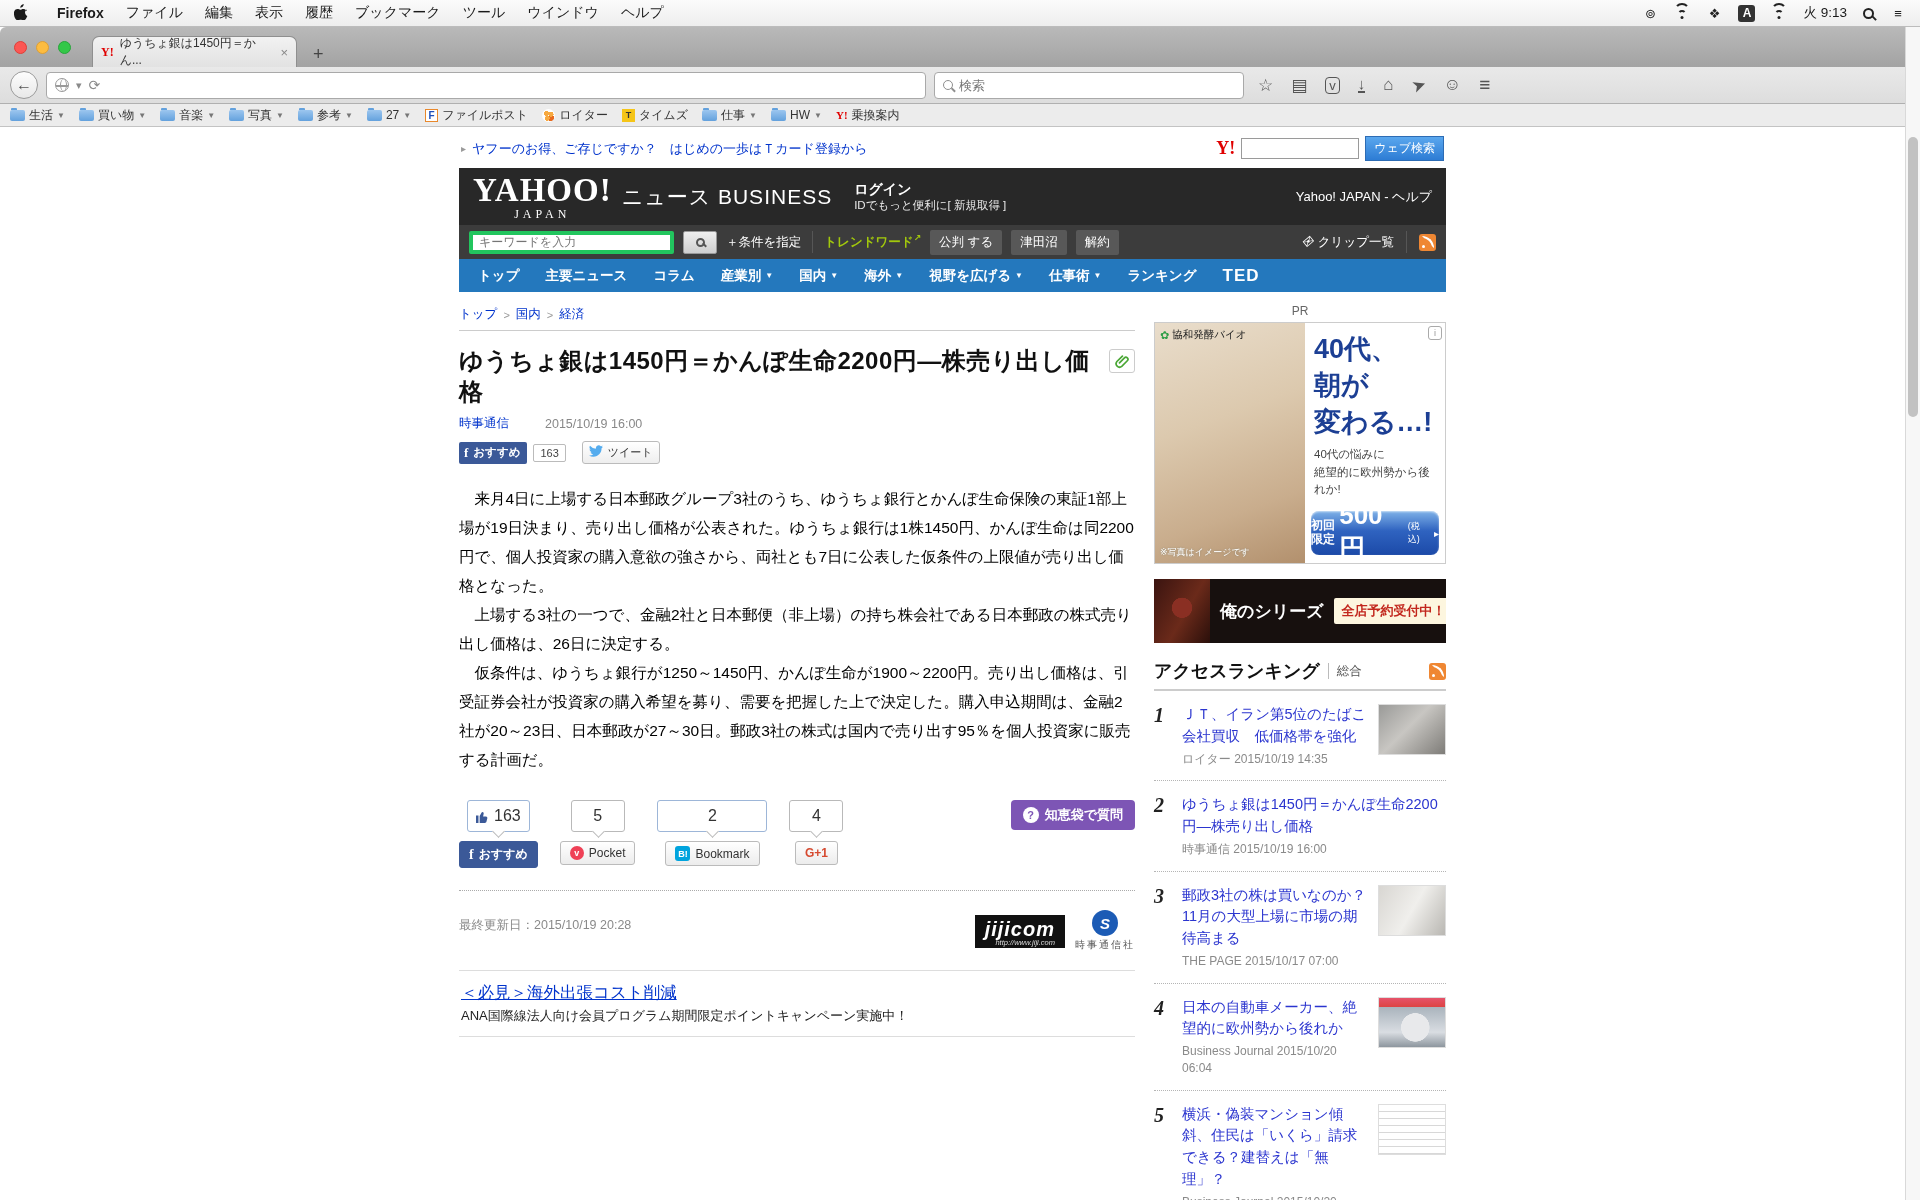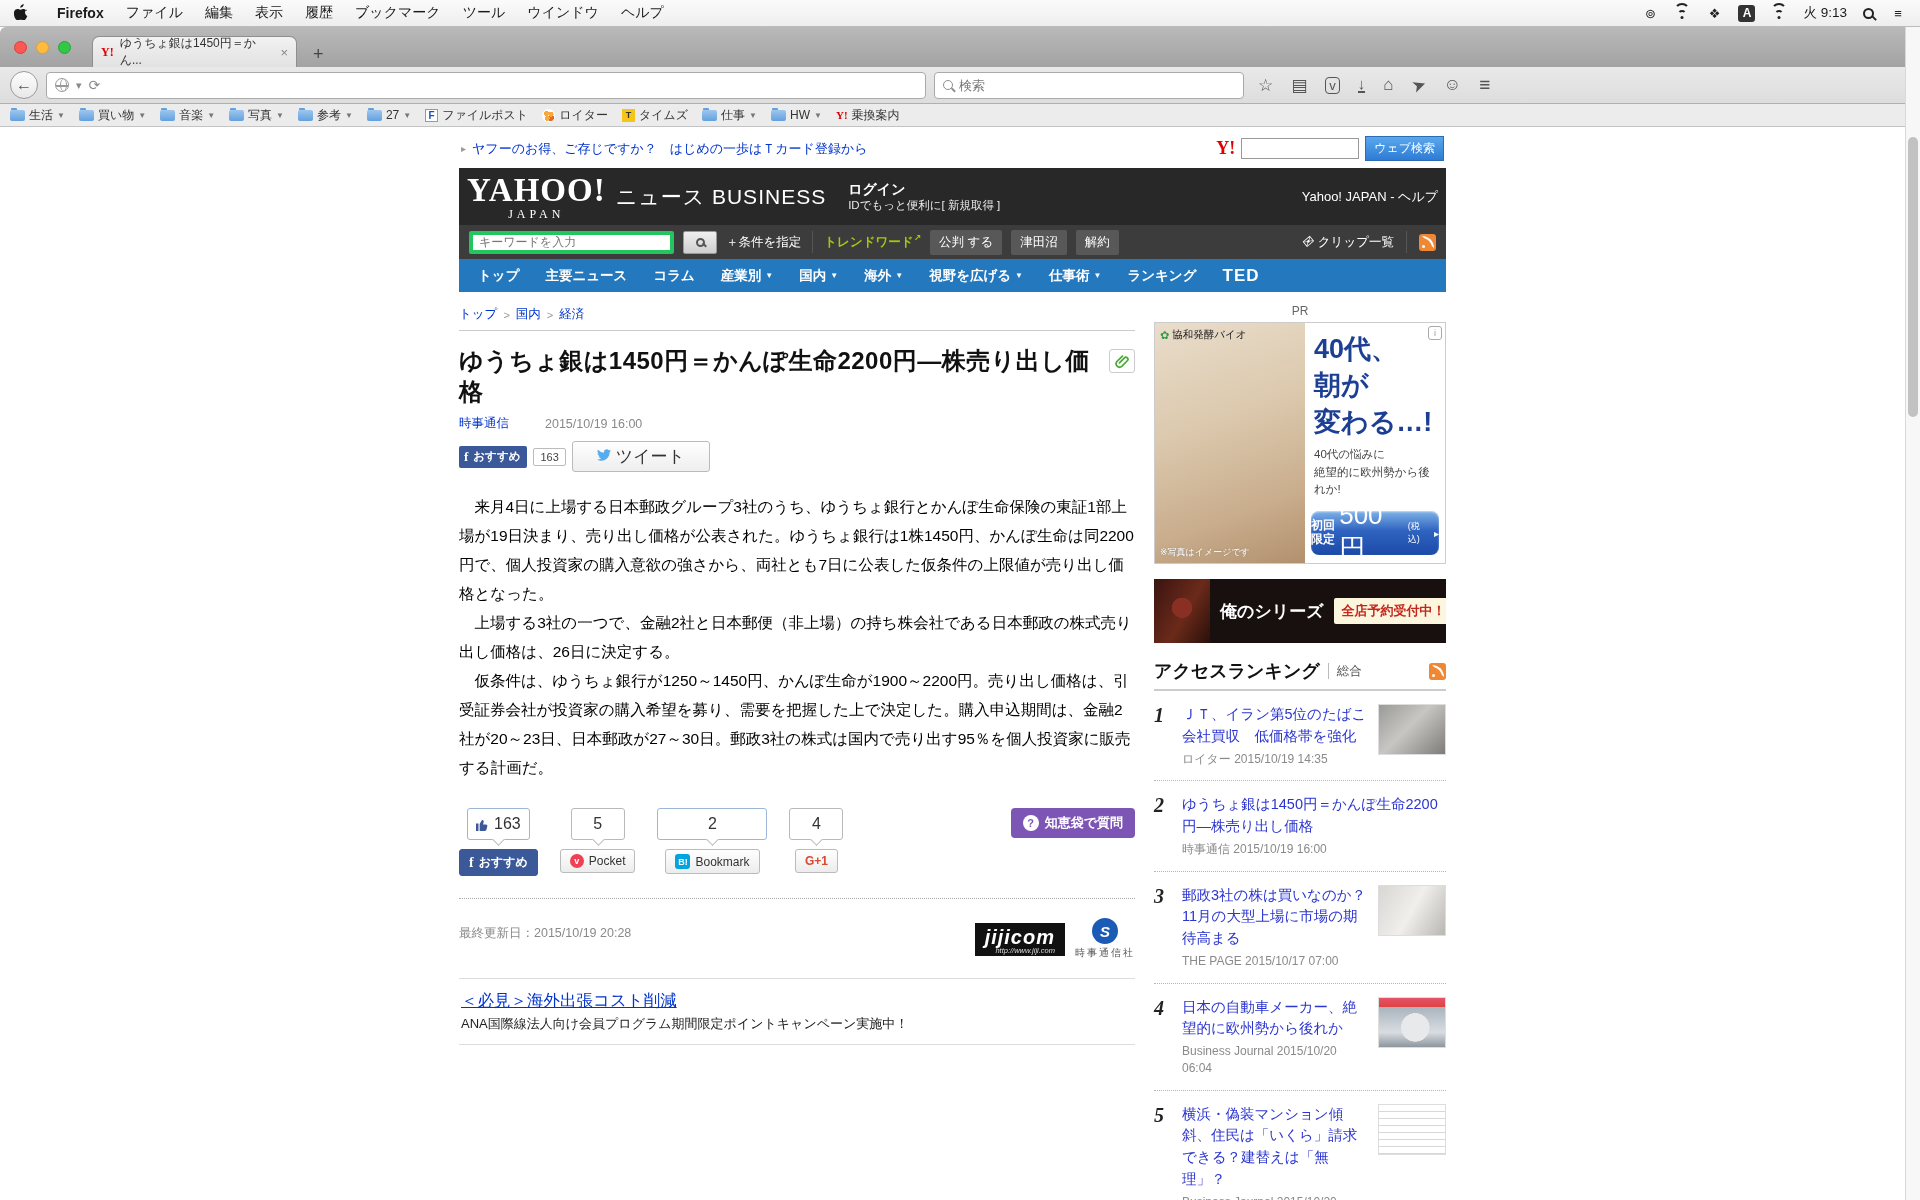--- a/index.html
+++ b/index.html
@@ -89,21 +89,21 @@
   #scrollbar { position:absolute; top:27px; right:0; width:15px; height:1173px; background:#f7f7f7; border-left:1px solid #d9d9d9;}
   #scrollbar .thumb { position:absolute; top:110px; left:2px; width:10px; height:280px; background:#c2c2c2; border-radius:6px;}
   #page { width:987px; margin:0 auto; position:relative; }
 
   a, .link { color:#0033cc; text-decoration:none; }
   .gray { color:#888;margin-left:26px; }
 
   #promo { display:flex; align-items:center; gap:6px; padding:9px 2px 7px 2px; font-size:13px; }
   #promo .tri { color:#999; font-size:10px; }
 
-  #yheader { background:#282828; height:57px; display:flex; align-items:center; padding:0 8px; color:#fff; position:relative;}
+  #yheader { background:#282828; height:57px; display:flex; align-items:center; padding:0 14px; color:#fff; position:relative;}
   .ylogo { display:flex; flex-direction:column; align-items:center; line-height:1; }
   .ylogo .big { font-family:"Liberation Serif","DejaVu Serif",serif; font-weight:bold; font-size:33px; letter-spacing:1px;}
   .ylogo .small { font-family:"Liberation Serif","DejaVu Serif",serif; font-size:12px; letter-spacing:4px; margin-top:1px;}
   .service { font-size:21px; font-weight:normal; margin-left:10px; letter-spacing:1px; }
   .loginbox { margin-left:22px; line-height:1.25; }
   .loginbox .lg { font-size:14px; font-weight:bold; }
   .loginbox .lgsub { font-size:11.5px; color:#e8e8e8; }
   #yheader .help { margin-left:auto; font-size:13px; color:#fff; }
 
   #subbar { background:#3c3c3c; height:34px; display:flex; align-items:center; padding:0 10px; gap:9px; color:#fff;}
@@ -140,22 +140,22 @@
   #titlerow { display:flex; align-items:flex-start; margin-top:14px; gap:10px;}
   h1 { font-size:24px; color:#111; line-height:1.3; letter-spacing:0.5px; flex:1;}
   .clipbtn { width:26px; height:24px; border:1px solid #ccc; border-radius:3px; background:#fff;
     display:flex; align-items:center; justify-content:center; margin-top:4px; }
   #srcline { margin-top:8px; font-size:12.5px; display:flex; gap:10px; align-items:center;}
   #shareline { margin-top:9px; display:flex; align-items:center; gap:6px; }
   .fbbtn { background:#3b5998; color:#fff; font-size:11.5px; font-weight:bold; border-radius:2px;
     padding:3px 7px 3px 5px; display:flex; align-items:center; gap:5px;}
   .fbbtn .f { font-family:"Liberation Serif",serif; font-size:13px; font-weight:bold;}
   .cntbox { border:1px solid #bbb; border-radius:2px; font-size:11px; color:#444; padding:2px 6px; background:#fff; position:relative;}
-  .twbtn { border:1px solid #bbb; border-radius:3px; background:linear-gradient(#fff,#eee); font-size:17px;
-    color:#333; padding:3px 24px; display:flex; align-items:center; gap:5px; }
+  .twbtn { border:1px solid #bbb; border-radius:3px; background:linear-gradient(#fff,#eee); font-size:11px;
+    color:#333; padding:3px 6px; display:flex; align-items:center; gap:5px; margin-left:10px;}
   .bird { color:#55acee; font-size:13px; }
 
   #body { margin-top:20px; font-size:15.5px; line-height:29px; color:#000; }
   #body p { margin-bottom:0px; }
 
   #socialrow { margin-top:26px; display:flex; align-items:flex-start; gap:22px; padding-bottom:22px;
     border-bottom:1px dotted #aaa; position:relative;}
   .sgroup { display:flex; flex-direction:column; align-items:center; gap:9px; }
   .bubble { min-width:54px; height:32px; border:1px solid #b9b9b9; border-radius:3px; background:#fff;
     display:flex; align-items:center; justify-content:center; gap:4px; font-size:16px; color:#333; position:relative; padding:0 8px;}
@@ -203,21 +203,21 @@
   .prbrand { position:absolute; top:5px; left:5px; font-size:10.5px; color:#222; display:flex; align-items:center; gap:3px;}
   .prbrand .leaf { color:#2e9e46; font-size:11px; }
   .prnote { position:absolute; bottom:4px; left:5px; font-size:9px; color:#fff; text-shadow:0 0 2px #887;}
   .prright { flex:1; padding:8px 9px; position:relative; }
   .prline { color:#1c3f94; font-weight:bold; font-size:27px; line-height:1.35; font-family:Liberation Sans, sans-serif;}
   .prsub { font-size:11.5px; color:#444; margin-top:6px; line-height:1.5;}
   .prbtn { position:absolute; left:6px; right:6px; bottom:8px; height:44px; border-radius:8px;
     background:linear-gradient(#7fb2e8,#2f63c0 45%, #1c4aa8); color:#fff; display:flex; align-items:center;
     justify-content:center; gap:4px; box-shadow:inset 0 1px 2px rgba(255,255,255,.6);}
   .prbtn .pfx { font-size:12px; font-weight:bold; line-height:1.15; }
-  .prbtn .prc { font-size:26px; font-weight:normal; }
+  .prbtn .prc { font-size:26px; font-weight:bold; }
   .prbtn .sfx { font-size:9px; }
   .prbtn .go { font-size:10px; }
   .prinfo { position:absolute; top:3px; right:3px; width:14px; height:14px; border:1px solid #aaa;
     color:#999; font-size:9px; border-radius:3px; display:flex; align-items:center; justify-content:center; background:#fff;}
   #orebanner { margin-top:15px; height:64px; background:#17100e; display:flex; align-items:center; overflow:hidden;}
   .orefood { width:56px; height:100%; flex:none;
     background:radial-gradient(circle at 50% 45%, #8a2f23 22%, transparent 23%),
       linear-gradient(120deg,#3a1410,#6b2a1a 55%, #2a0f0a);}
   .orelogo { color:#fff; font-family:"Liberation Serif","DejaVu Serif",serif; font-weight:bold; font-size:17px;
     padding:0 10px; white-space:nowrap;}

